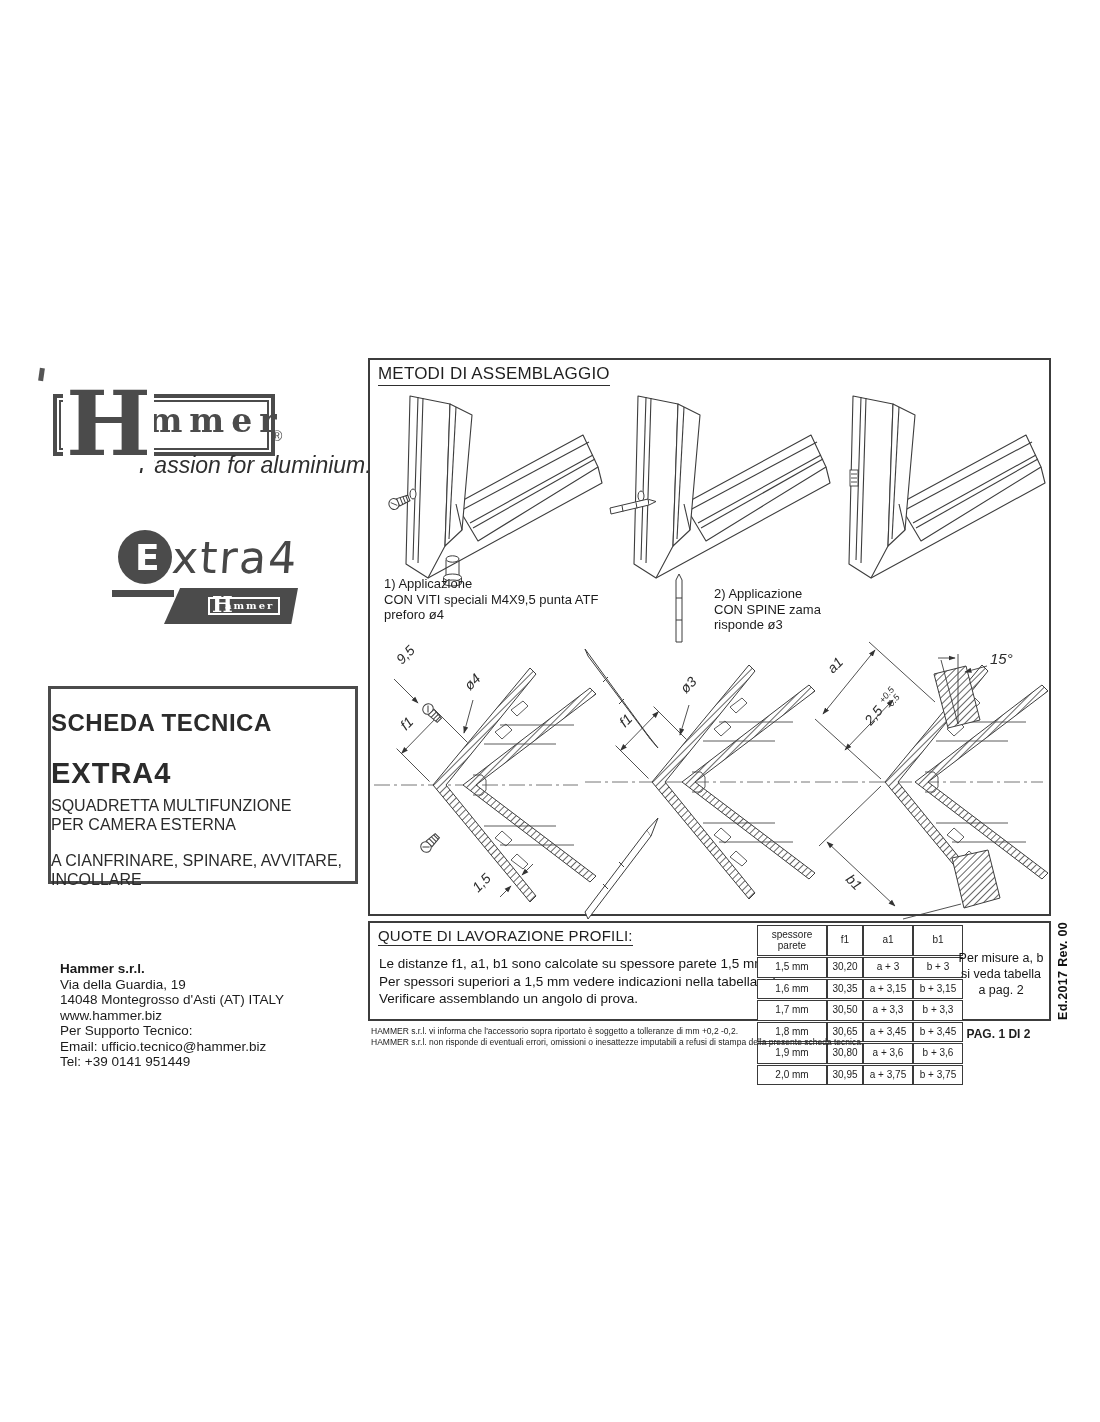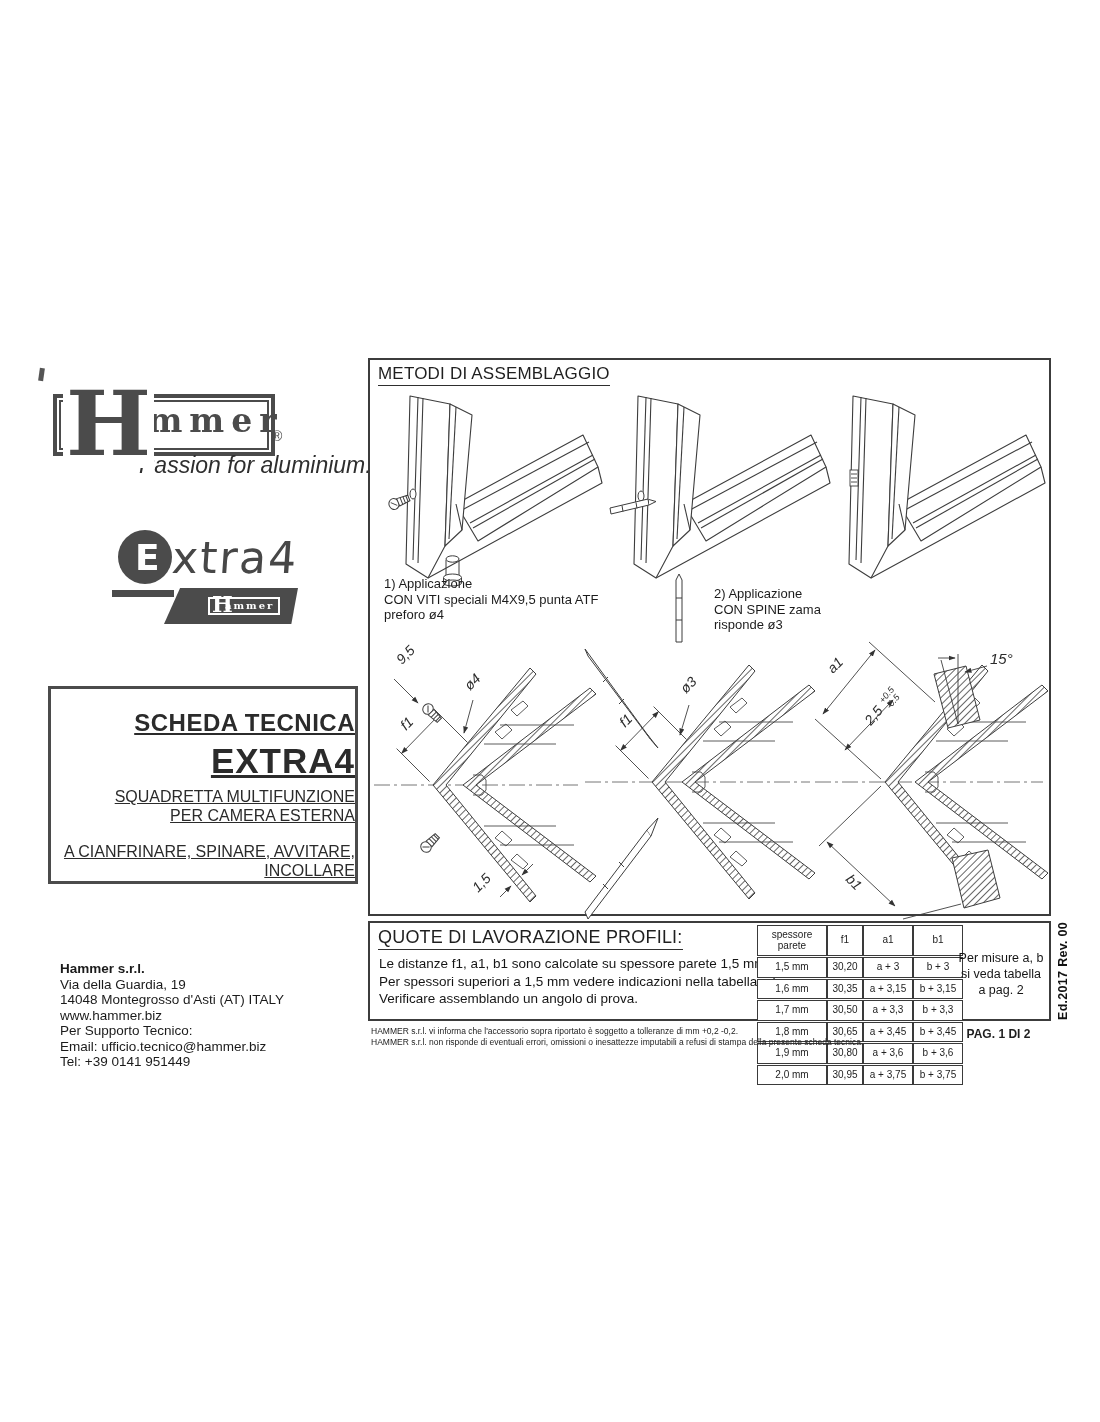--- a/index.html
+++ b/index.html
@@ -27,38 +27,38 @@
   .x4-block{position:absolute;left:52px;top:62px;width:134px;height:36px;background:#4b4b4b;
             clip-path:polygon(12% 0,100% 0,95% 100%,0 100%);}
   .mini-hammer{position:absolute;left:44px;top:9px;border:2px solid #fff;height:14px;
                padding:0 4px 0 15px;color:#fff;font-family:"DejaVu Serif",serif;font-weight:bold;
                font-size:10px;line-height:14px;letter-spacing:2px;}
   .mini-h{position:absolute;left:2px;top:-6px;font-size:22px;line-height:22px;color:#fff;
           font-family:"DejaVu Serif",serif;font-weight:bold;}
 
   
   .scheda{position:absolute;left:48px;top:686px;width:304px;height:192px;border:3px solid #4b4b4b;
-          text-align:right;color:#2b2b2b;text-decoration:underline;}
+          text-align:left;color:#2b2b2b;}
   .scheda .h{margin-top:20px;font-size:24px;font-weight:bold;letter-spacing:.5px;}
-  .scheda .p{margin-top:4px;font-size:35px;font-weight:bold;letter-spacing:1px;}
+  .scheda .p{margin-top:20px;font-size:29px;font-weight:bold;letter-spacing:1px;}
   .scheda .s{font-size:16px;line-height:19px;}
   .scheda .s1{margin-top:6px;}
   .scheda .s3{margin-top:17px;}
 
   
   .contact{position:absolute;left:60px;top:961px;font-size:13.5px;line-height:15.5px;color:#1b1b1b;}
   .contact .co{font-weight:bold;}
 
   
   .panel{position:absolute;border:2px solid #3c3c3c;background:#fff;}
   .panel-asm{left:368px;top:358px;width:679px;height:554px;}
   .panel-quote{left:368px;top:921px;width:679px;height:96px;}
   .sec-title{position:absolute;left:8px;top:4px;font-size:17px;color:#1f1f1f;
              border-bottom:1.5px solid #2e2e2e;padding-bottom:1px;letter-spacing:.2px;}
-  .q-title{font-size:18px;}
+  .q-title{font-size:15px;}
   .caption{position:absolute;font-size:13px;line-height:15.5px;color:#1c1c1c;}
   .cap1{left:14px;top:216px;width:220px;}
   .cap2{left:344px;top:226px;width:170px;}
   .cap3{left:524px;top:226px;width:134px;text-align:right;}
   .q-body{position:absolute;left:9px;top:32px;font-size:13.5px;line-height:17.5px;color:#161616;}
 
   
   .dim-table{position:absolute;left:757px;top:924px;border-collapse:separate;border-spacing:0 1px;
              font-size:10px;color:#222;}
   .dim-table td,.dim-table th{border:1px solid #3a3a3a;padding:4px 3px;height:10.5px;line-height:10.5px;

